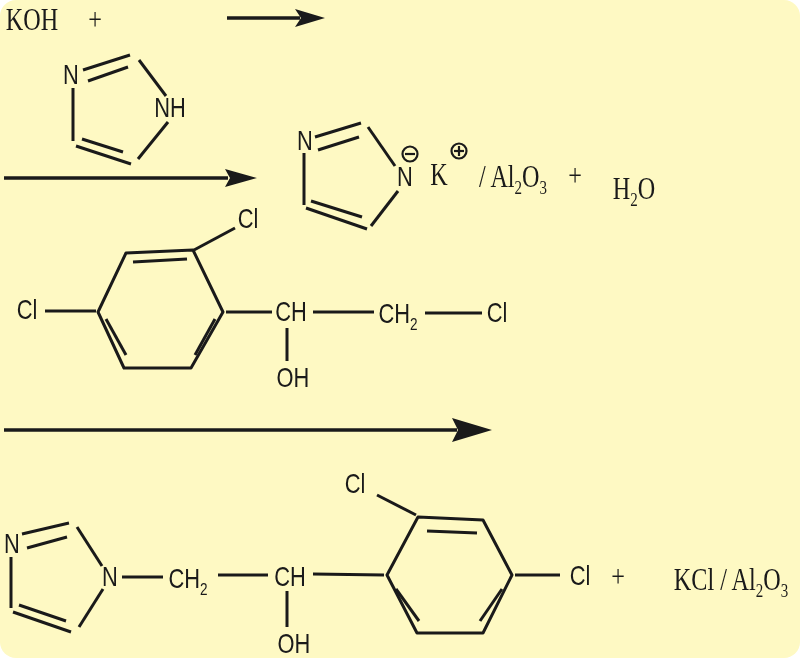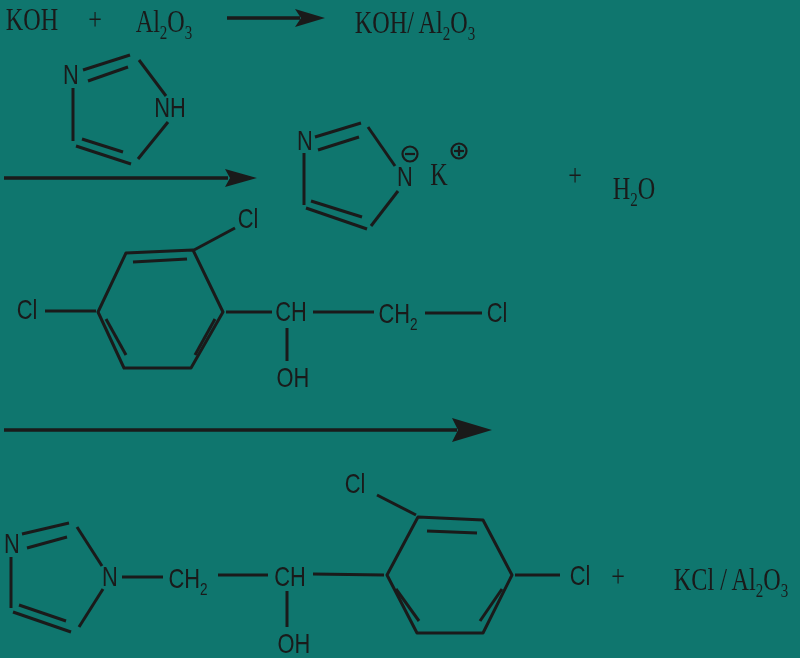--- a/index.html
+++ b/index.html
@@ -1,16 +1,16 @@
 <!DOCTYPE html>
 <html><head>
 <meta charset="utf-8">
 <style>
   html,body{margin:0;padding:0;background:#fff;}
-  .stage{position:relative;width:800px;height:658px;background:#0f766e;overflow:hidden;}
+  .stage{position:relative;width:800px;height:658px;background:#fef9c3;overflow:hidden;border-radius:16px;}
   .stage svg{position:absolute;left:0;top:0;}
   .lbl{position:absolute;transform:translate(-50%,-50%);line-height:1;color:#1a1a1a;white-space:nowrap;}
   .frm{font-family:"Liberation Serif",serif;font-size:31px;}
   .atom{font-family:"Liberation Sans",sans-serif;font-size:28px;font-weight:400;}
   .tx{display:inline-block;transform:scaleX(0.78);}
   .lbl sub{font-size:0.62em;line-height:0;}
 </style>
 </head>
 <body>
 
@@ -101,29 +101,28 @@
       <line x1="427" y1="531" x2="477" y2="533"></line>
       <line x1="396" y1="589" x2="419" y2="621"></line>
       <line x1="502" y1="589" x2="480" y2="621"></line>
       <line x1="416" y1="515" x2="377" y2="495"></line>
       <line x1="515" y1="575" x2="560" y2="575"></line>
     </g>
   </svg>
 
   <span class="lbl frm" style="left:32px;top:19px"><span class="tx">KOH</span></span>
   <span class="lbl frm" style="left:95px;top:19px"><span class="tx">+</span></span>
-  <span class="lbl frm" style="left:164px;top:21px"><span class="tx"><span>Al</span><sub>2</sub><span>O</span><sub>3</sub></span></span>
-  <span class="lbl frm" style="left:415px;top:22px"><span class="tx"><span>KOH/ Al</span><sub>2</sub><span>O</span><sub>3</sub></span></span>
 
   <span class="lbl atom" style="left:71px;top:75px"><span class="tx">N</span></span>
   <span class="lbl atom" style="left:170px;top:108px"><span class="tx">NH</span></span>
 
   <span class="lbl atom" style="left:305px;top:141px"><span class="tx">N</span></span>
   <span class="lbl atom" style="left:405px;top:177px"><span class="tx">N</span></span>
   <span class="lbl frm" style="left:439px;top:174px"><span class="tx">K</span></span>
+  <span class="lbl frm" style="left:513px;top:176px"><span class="tx"><span>/ Al</span><sub>2</sub><span>O</span><sub>3</sub></span></span>
   <span class="lbl frm" style="left:575px;top:175px"><span class="tx">+</span></span>
   <span class="lbl frm" style="left:634px;top:188px"><span class="tx"><span>H</span><sub>2</sub><span>O</span></span></span>
 
   <span class="lbl atom" style="left:248px;top:219px"><span class="tx">Cl</span></span>
   <span class="lbl atom" style="left:27px;top:310px"><span class="tx">Cl</span></span>
   <span class="lbl atom" style="left:291px;top:312px"><span class="tx">CH</span></span>
   <span class="lbl atom" style="left:398px;top:314px"><span class="tx"><span>CH</span><sub>2</sub></span></span>
   <span class="lbl atom" style="left:497px;top:313px"><span class="tx">Cl</span></span>
   <span class="lbl atom" style="left:293px;top:378px"><span class="tx">OH</span></span>
 

